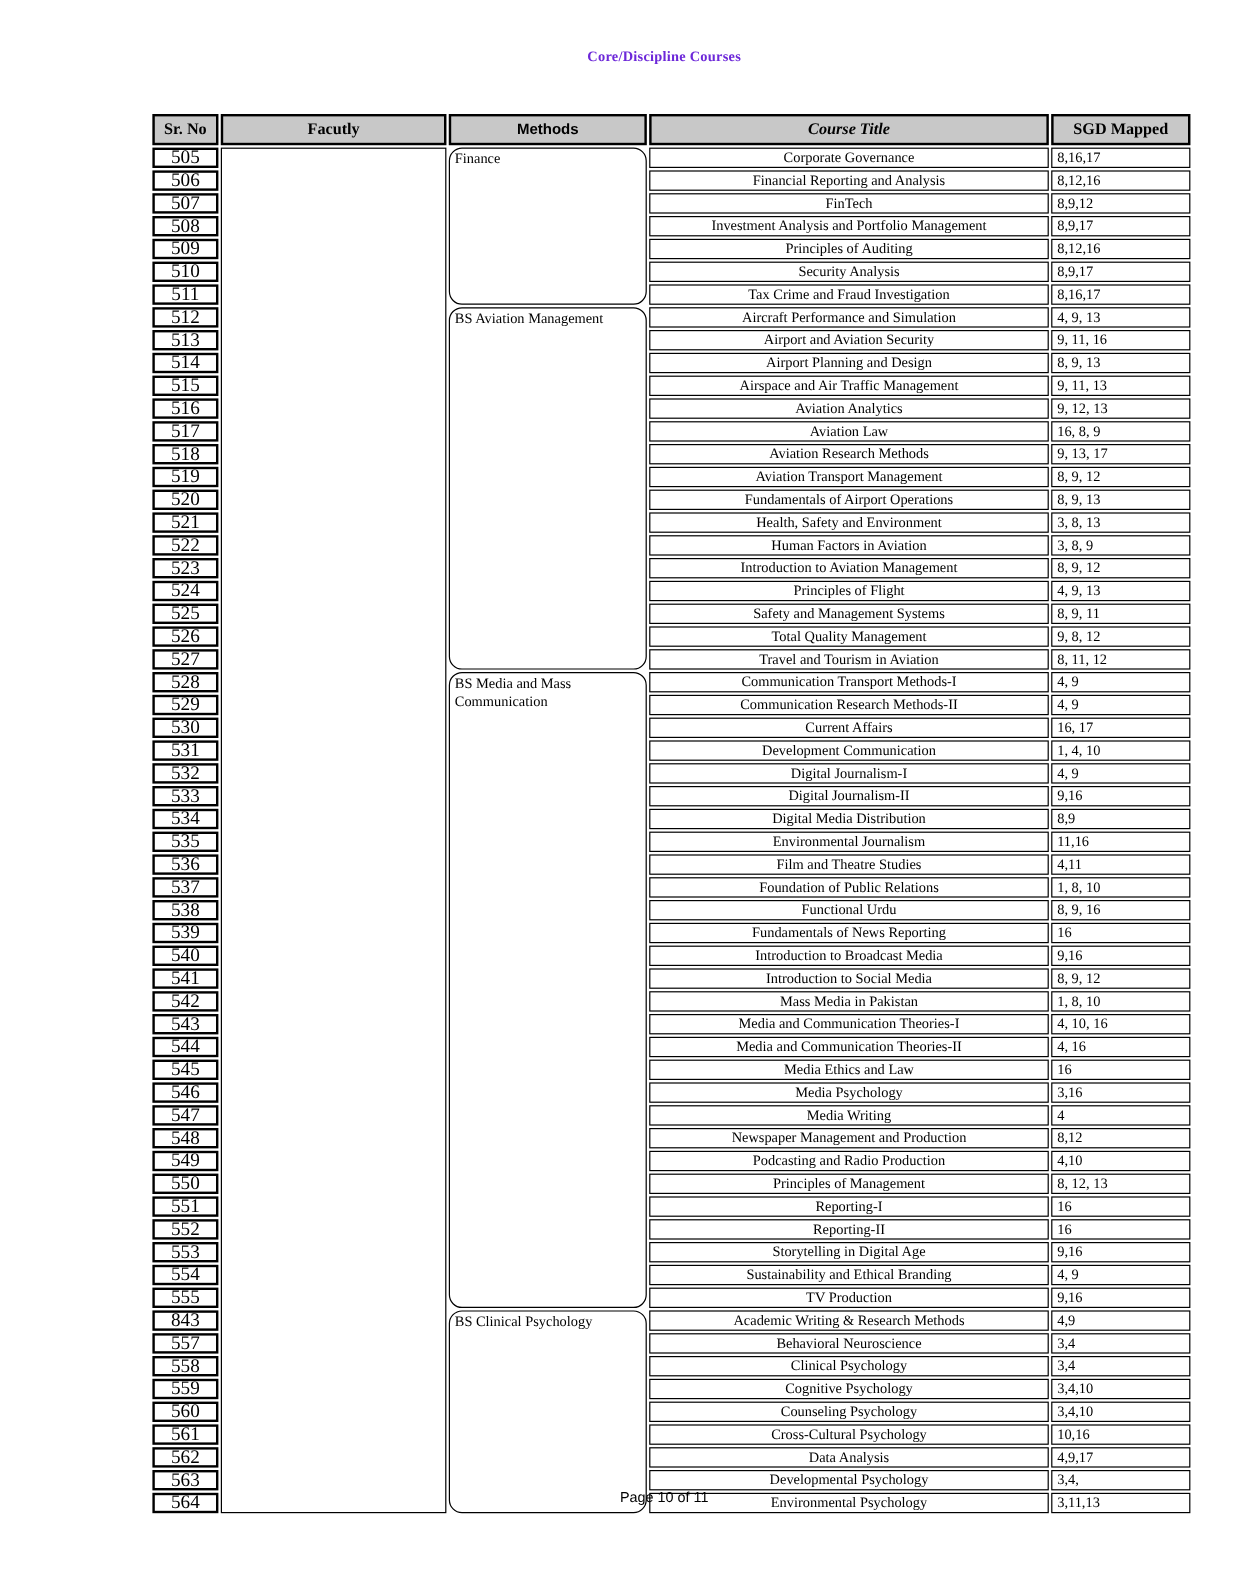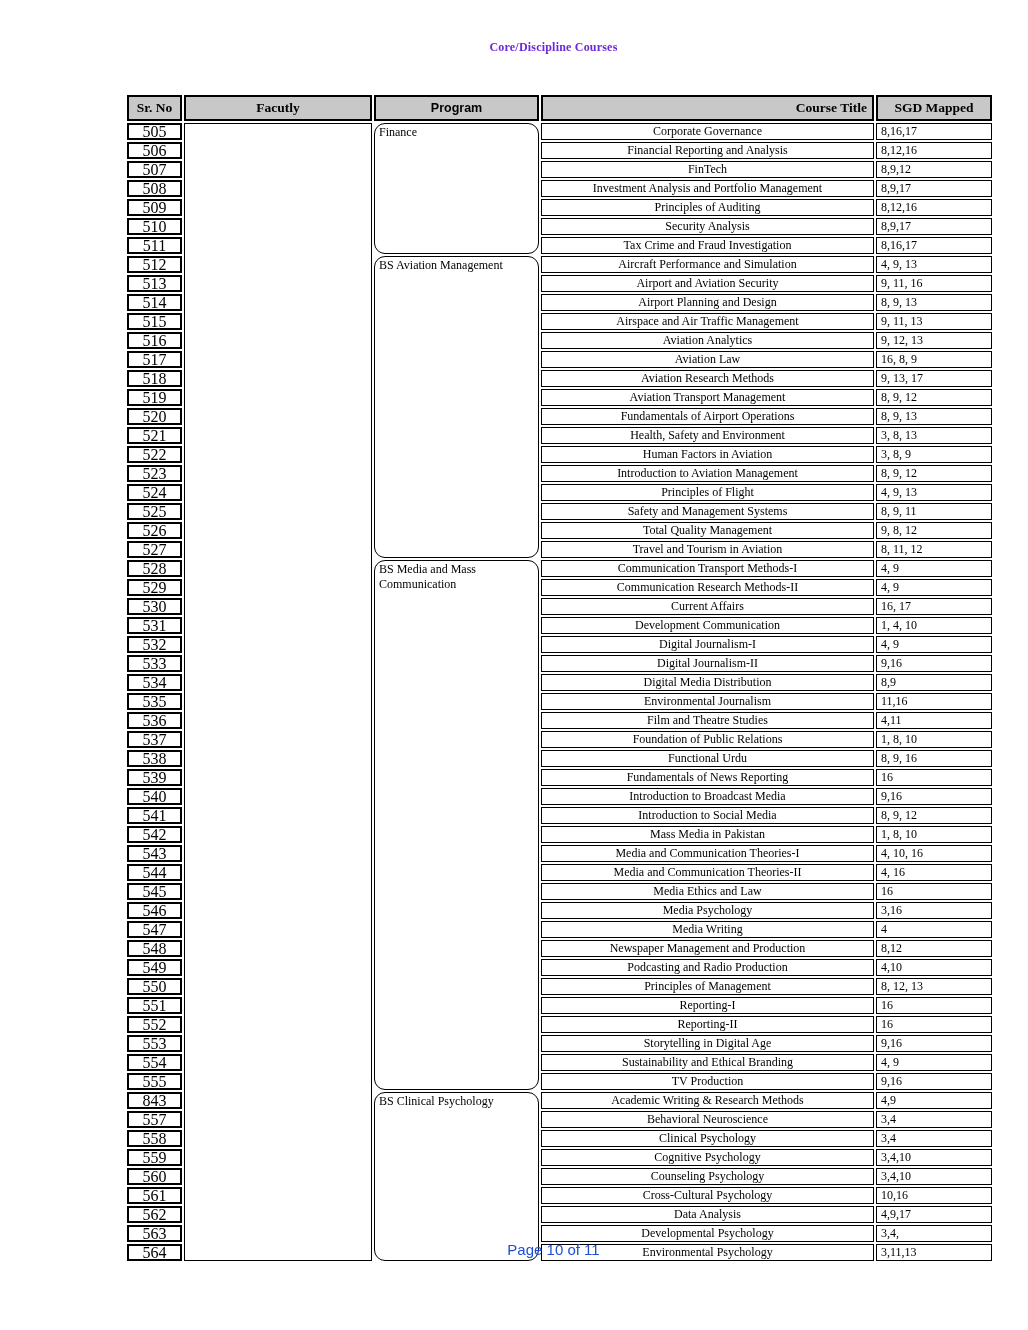--- a/index.html
+++ b/index.html
@@ -39,21 +39,21 @@
   th {
     background: #c8c8c8;
     border: 2px solid #000;
     font-weight: bold;
     font-size: 13.5px;
     height: 20px;
     padding: 1px 5px;
     text-align: center;
     overflow: hidden;
   }
-  th.th-course { text-align: right; }
+  th.th-course { text-align: center; font-style: italic; }
   th.th-program {
     font-family: "Liberation Sans", sans-serif;
     font-size: 12.5px;
   }
   td {
     border: 1px solid #000;
     font-size: 12px;
     line-height: 13px;
     height: 13px;
     padding: 0 4px;
@@ -84,42 +84,42 @@
     text-align: left;
     white-space: nowrap;
   }
   .page-footer {
     position: absolute;
     top: 1241px;
     left: 125px;
     width: 857px;
     text-align: center;
     font-family: "Liberation Sans", sans-serif;
-    font-size: 15px;
-    color: #1d4ed8;
+    font-size: 12px;
+    color: #000000;
   }
 </style>
 </head>
 <body>
 
 <div class="doc-title">Core/Discipline Courses</div>
 
 <table class="course-table">
   <colgroup>
     <col style="width:55px">
     <col style="width:188px">
     <col style="width:165px">
     <col style="width:333px">
     <col style="width:116px">
   </colgroup>
   <thead>
     <tr>
       <th class="th-sr">Sr. No</th>
       <th class="th-faculty">Facutly</th>
-      <th class="th-program">Program</th>
+      <th class="th-program">Methods</th>
       <th class="th-course">Course Title</th>
       <th class="th-sgd">SGD Mapped</th>
     </tr>
   </thead>
   <tbody>
       <tr>
         <td class="sr">505</td>
         <td class="faculty" rowspan="60"></td>
         <td class="program" rowspan="7">Finance</td>
         <td class="course">Corporate Governance</td>

